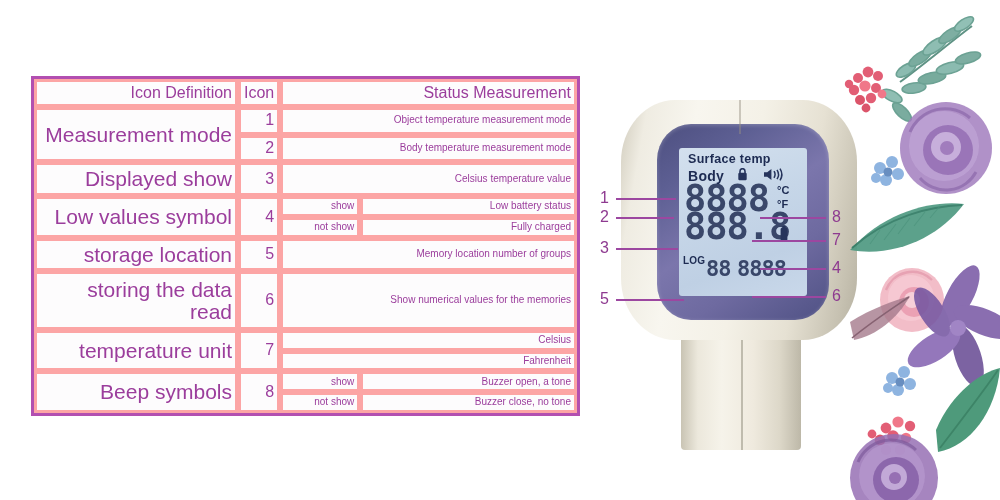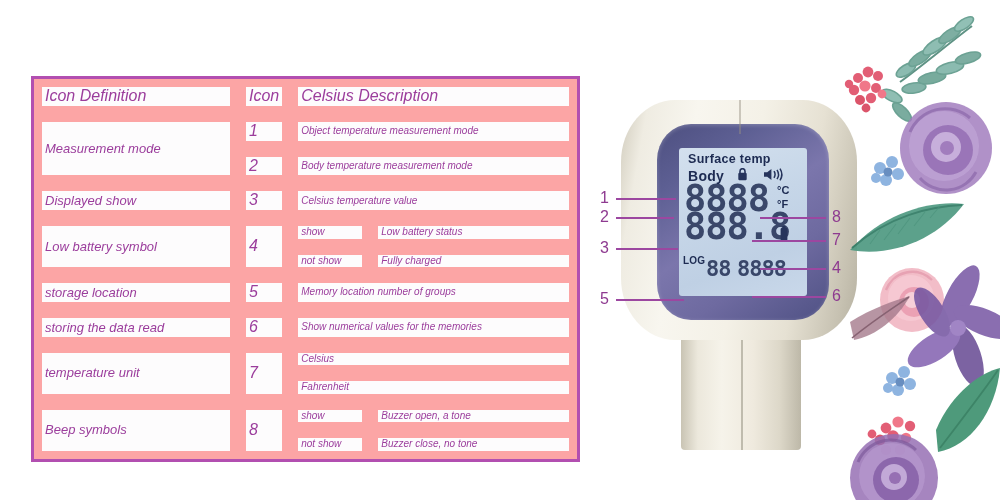--- a/index.html
+++ b/index.html
@@ -13,30 +13,29 @@
   
   .legend-table{
     position:absolute;left:31px;top:76px;width:549px;height:340px;
     border-collapse:separate;border-spacing:0;
     background:#b24fb0;
     box-sizing:border-box;
     border:3px solid #b24fb0;
   }
   .legend-table td{
     background:#fdfcfd;
-    border:8px solid #fca5a5;
+    border:3px solid #fca5a5;
     color:#9b3d9c;
-    text-align:left;
+    text-align:right;
     vertical-align:middle;
     padding:1px 3px;
     line-height:1.05;
     box-sizing:border-box;
-    font-style:italic;
-  }
-  .c-def{font-size:13px;}
+  }
+  .c-def{font-size:21px;}
   .c-num{font-size:16px;}
   .c-desc{font-size:10px;}
   .c-head{font-size:16px;}
   .c-show{font-size:10px;}
   .w-def{width:204px;}
   .w-num{width:42px;}
   .w-show{width:80px;}
 
   
   .device{position:absolute;left:613px;top:100px;width:252px;height:350px;}
@@ -127,41 +126,41 @@
 </head>
 <body>
 
 <div id="root">
 
   <table class="legend-table">
     <tbody>
       <tr>
         <td class="c-head w-def">Icon Definition</td>
         <td class="c-head w-num">Icon</td>
-        <td class="c-head" colspan="2">Celsius Description</td>
+        <td class="c-head" colspan="2">Status Measurement</td>
       </tr>
 
       <tr>
         <td class="c-def w-def" rowspan="2">Measurement mode</td>
         <td class="c-num w-num">1</td>
         <td class="c-desc" colspan="2">Object temperature measurement mode</td>
       </tr>
       <tr>
         <td class="c-num w-num">2</td>
         <td class="c-desc" colspan="2">Body temperature measurement mode</td>
       </tr>
 
       <tr>
         <td class="c-def w-def">Displayed show</td>
         <td class="c-num w-num">3</td>
         <td class="c-desc" colspan="2">Celsius temperature value</td>
       </tr>
 
       <tr>
-        <td class="c-def w-def" rowspan="2">Low battery symbol</td>
+        <td class="c-def w-def" rowspan="2">Low values symbol</td>
         <td class="c-num w-num" rowspan="2">4</td>
         <td class="c-show w-show">show</td>
         <td class="c-desc">Low battery status</td>
       </tr>
       <tr>
         <td class="c-show w-show">not show</td>
         <td class="c-desc">Fully charged</td>
       </tr>
 
       <tr>

